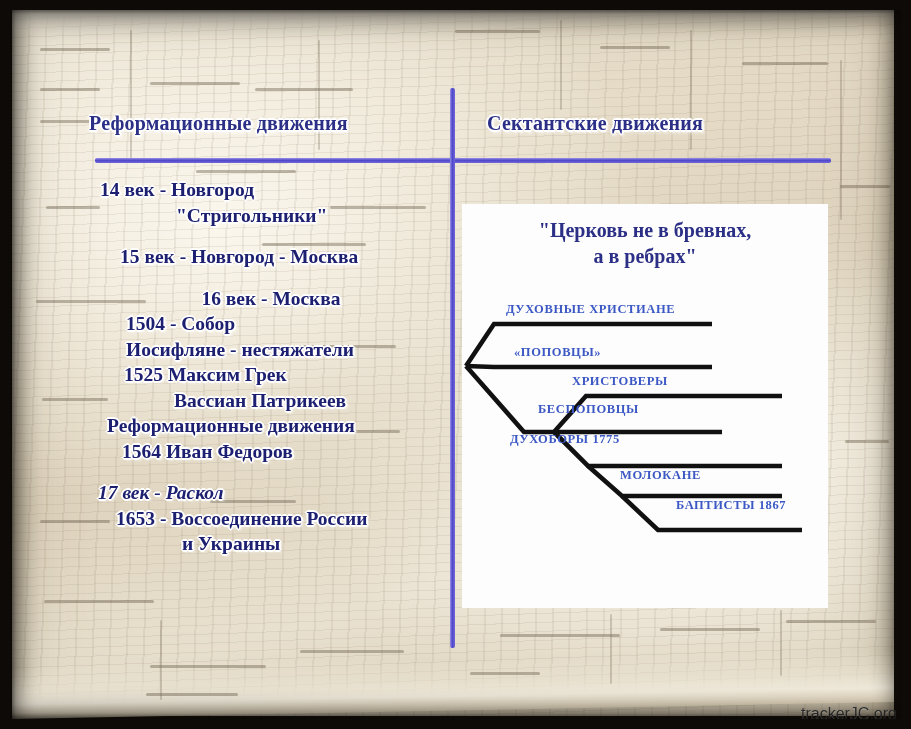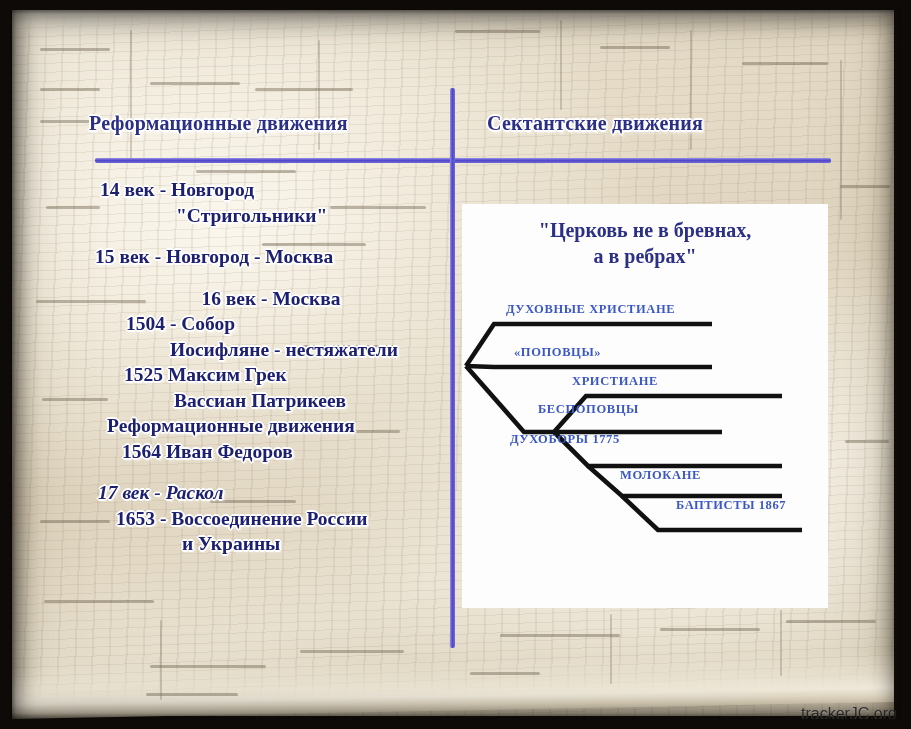--- a/index.html
+++ b/index.html
@@ -146,25 +146,25 @@
   <div id="hrule"></div>
   <div id="vrule"></div>
 
   <div class="hdr" id="hdrL">Реформационные движения</div>
   <div class="hdr" id="hdrR">Сектантские движения</div>
 
   <div id="leftCol">
       <div class="ln" style="margin-left: 46px;">14 век - Новгород</div>
       <div class="ln" style="margin-left: 122px;">"Стригольники"</div>
       <div class="gap"></div>
-      <div class="ln" style="margin-left: 41px;">15 век - Новгород - Москва</div>
+      <div class="ln" style="margin-left: 66px;">15 век - Новгород - Москва</div>
       <div class="gap"></div>
       <div class="ln" style="margin-left: 44px; text-align: center;">16 век - Москва</div>
       <div class="ln" style="margin-left: 72px;">1504 - Собор</div>
-      <div class="ln" style="margin-left: 116px;">Иосифляне - нестяжатели</div>
+      <div class="ln" style="margin-left: 72px;">Иосифляне - нестяжатели</div>
       <div class="ln" style="margin-left: 70px;">1525 Максим Грек</div>
       <div class="ln" style="margin-left: 120px;">Вассиан Патрикеев</div>
       <div class="ln" style="margin-left: 53px;">Реформационные движения</div>
       <div class="ln" style="margin-left: 68px;">1564 Иван Федоров</div>
       <div class="gap"></div>
       <div class="ln" style="margin-left: 44px; font-style: italic;">17 век - Раскол</div>
       <div class="ln" style="margin-left: 62px;">1653 - Воссоединение России</div>
       <div class="ln" style="margin-left: 128px;">и Украины</div>
     </div>
 
@@ -188,21 +188,21 @@
 
         <polyline points="126,262 160,292 320,292"></polyline>
 
         <polyline points="160,292 196,326 340,326"></polyline>
       </g>
     </svg>
 
     <div id="treeLabels">
         <div class="dlabel" style="left: 44px; top: 98px;">ДУХОВНЫЕ ХРИСТИАНЕ</div>
         <div class="dlabel" style="left: 52px; top: 141px;">«ПОПОВЦЫ»</div>
-        <div class="dlabel" style="left: 110px; top: 170px;">ХРИСТИАНЕ</div>
+        <div class="dlabel" style="left: 110px; top: 170px;">ХРИСТОВЕРЫ</div>
         <div class="dlabel" style="left: 76px; top: 198px;">БЕСПОПОВЦЫ</div>
         <div class="dlabel" style="left: 48px; top: 228px;">ДУХОБОРЫ 1775</div>
         <div class="dlabel" style="left: 158px; top: 264px;">МОЛОКАНЕ</div>
         <div class="dlabel" style="left: 214px; top: 294px;">БАПТИСТЫ 1867</div>
       </div>
   </div>
 
   <div id="wm">trackerJC.org</div>
 
   <div id="vigL"></div>

